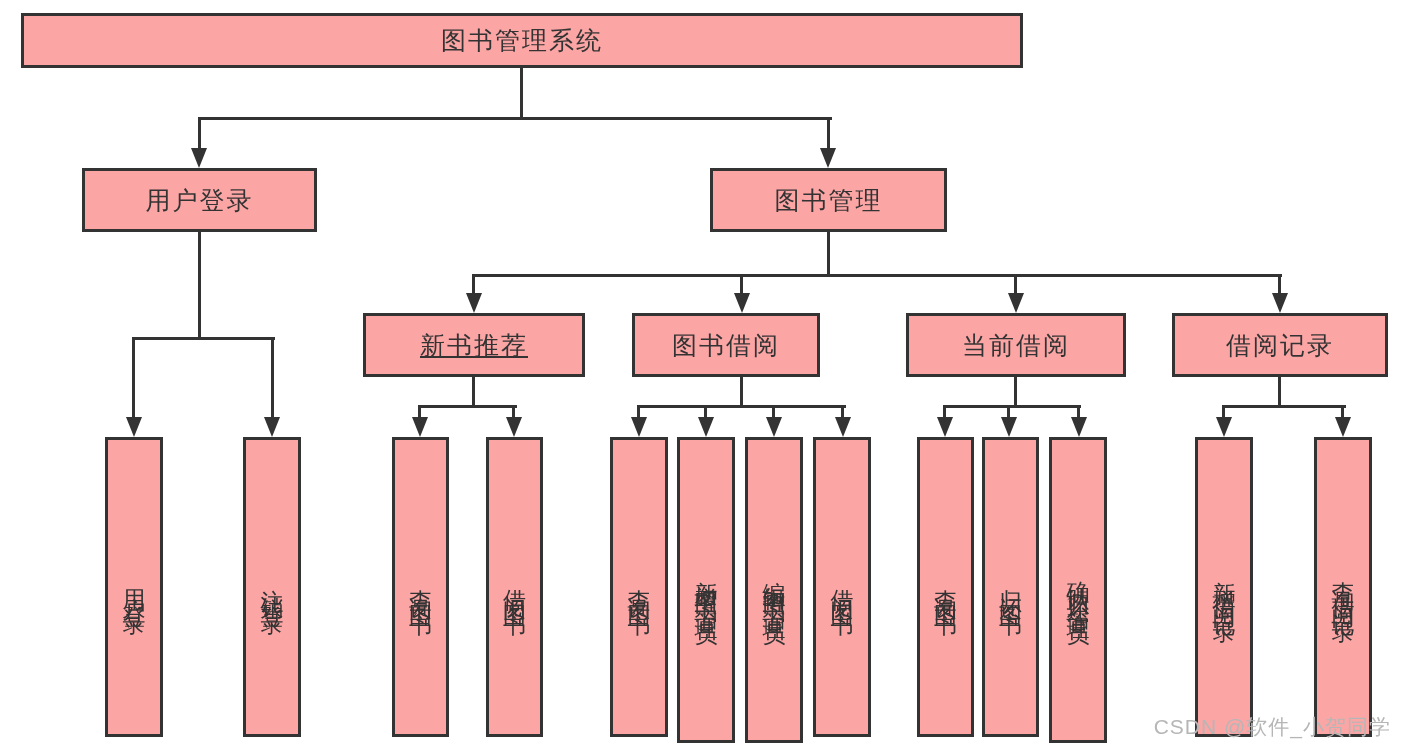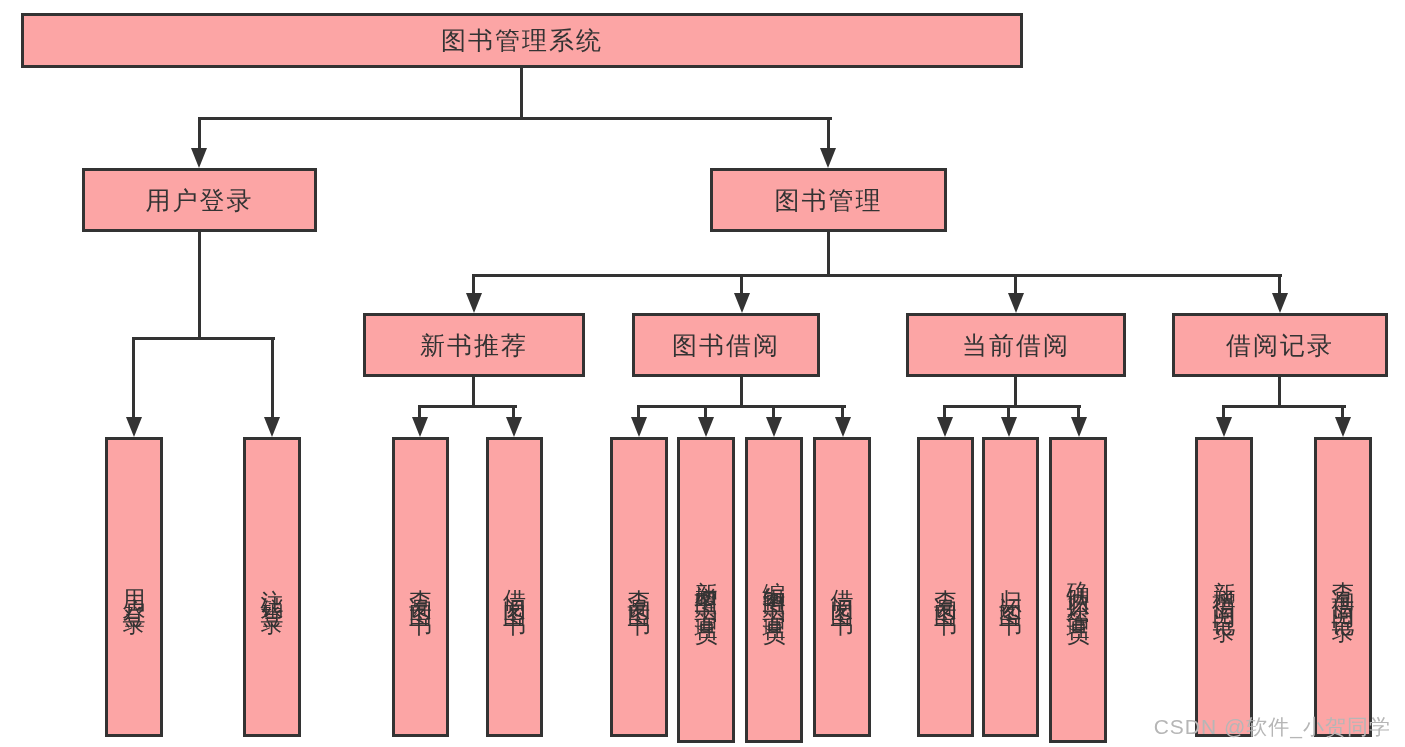--- a/index.html
+++ b/index.html
@@ -37,21 +37,21 @@
   </div>
 
   <div class="node h-label" style="left:82px;top:168px;width:235px;height:64px;">
     <span>用户登录</span>
   </div>
 
   <div class="node h-label" style="left:710px;top:168px;width:237px;height:64px;text-align:right;">
     <span>图书管理</span>
   </div>
 
-  <div class="node h-label" style="left:363px;top:313px;width:222px;height:64px;">
+  <div class="node h-label" style="left:363px;top:313px;width:222px;height:64px;text-decoration:underline;">
     <span>新书推荐</span>
   </div>
 
   <div class="node h-label" style="left:632px;top:313px;width:188px;height:64px;">
     <span>图书借阅</span>
   </div>
 
   <div class="node h-label" style="left:906px;top:313px;width:220px;height:64px;">
     <span>当前借阅</span>
   </div>

